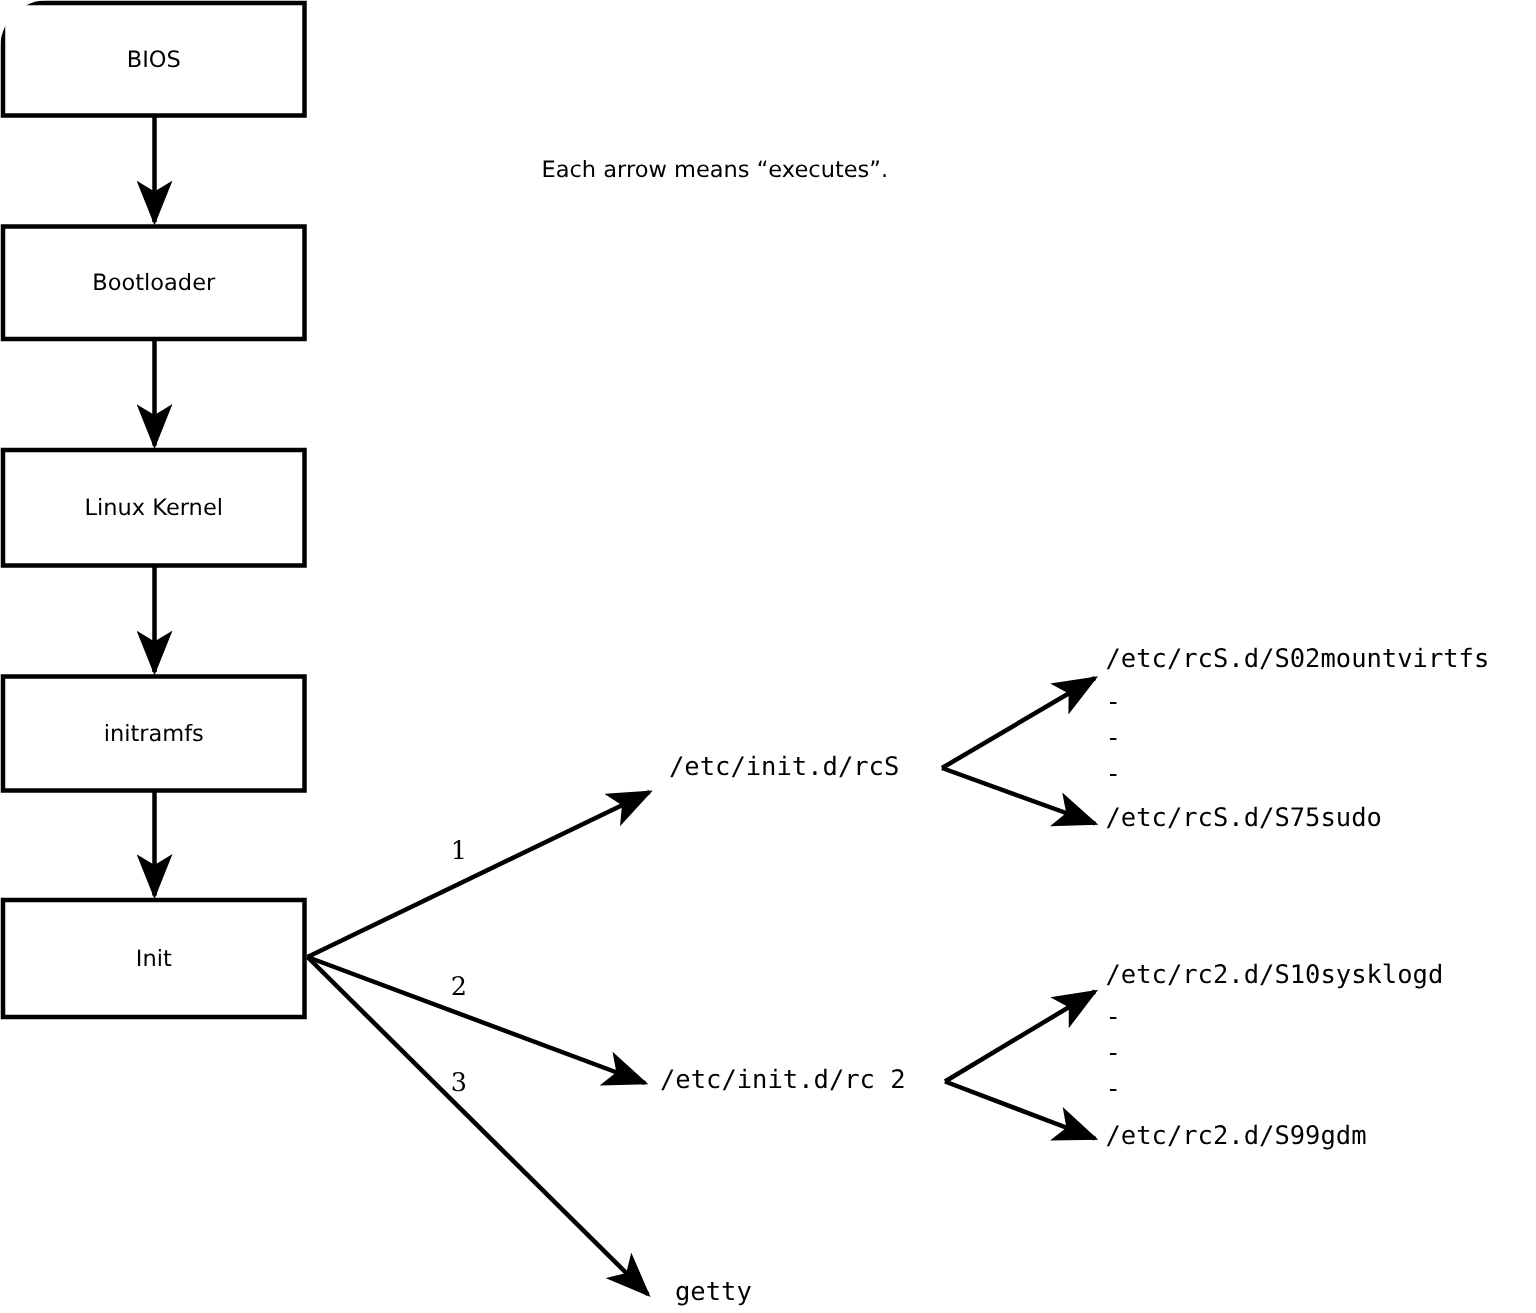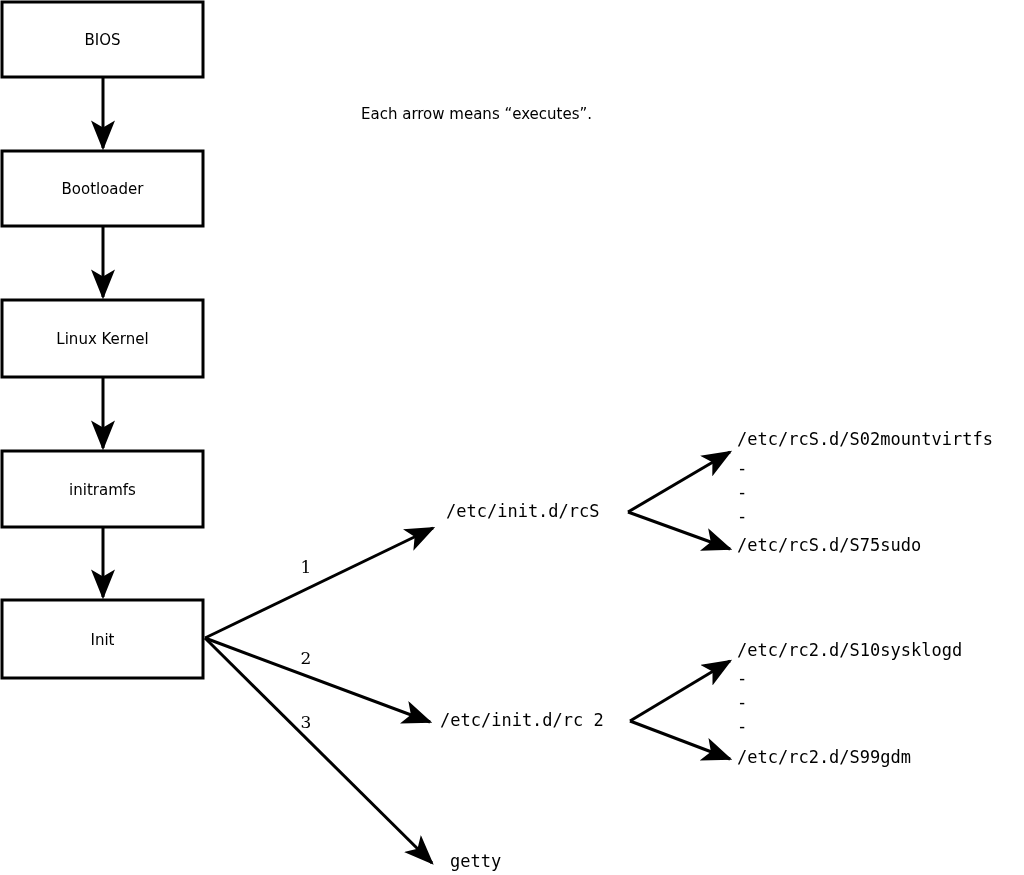--- a/index.html
+++ b/index.html
@@ -7,20 +7,21 @@
     padding: 0;
     background: #ffffff;
   }
   #canvas {
     position: relative;
     width: 1024px;
     height: 875px;
     background: #ffffff;
     overflow: hidden;
     font-family: "Liberation Sans", sans-serif;
+    border-radius: 32px;
   }
   #diagram-svg {
     position: absolute;
     left: 0;
     top: 0;
     width: 1024px;
     height: 875px;
   }
   .box-rect {
     fill: #ffffff;

